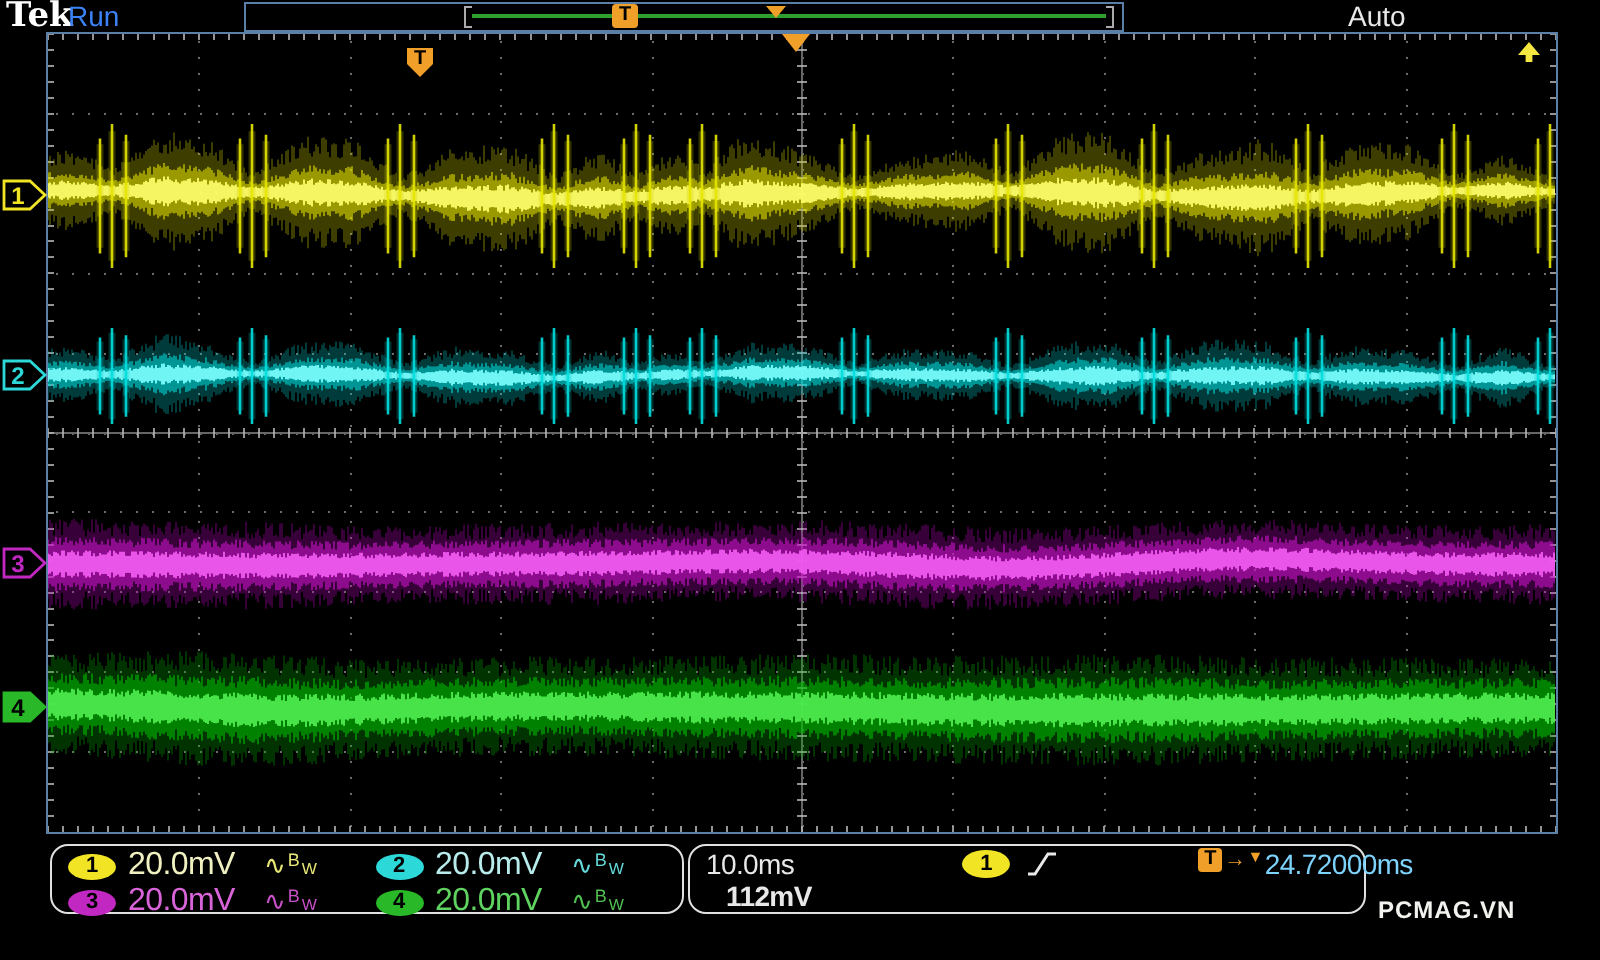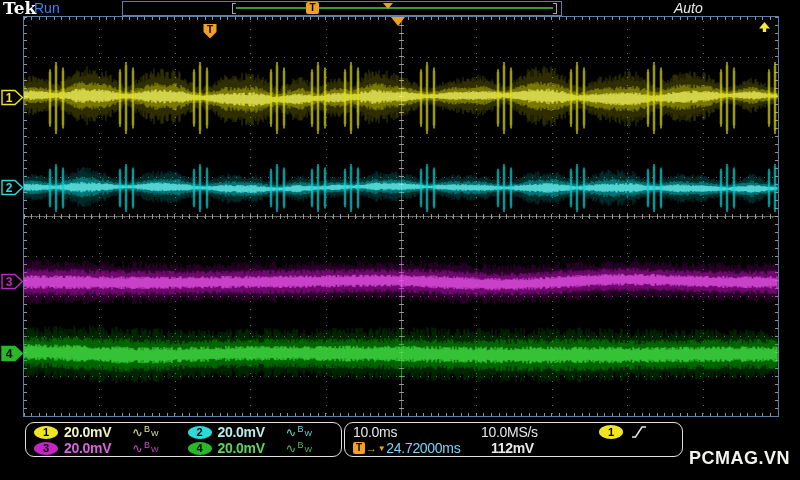--- a/index.html
+++ b/index.html
@@ -2,21 +2,21 @@
 <html><head>
 <meta charset="utf-8">
 <style>
   html,body{margin:0;padding:0;background:#000;}
   .screen{position:relative;width:800px;height:480px;background:#000;overflow:hidden;
           font-family:"Liberation Sans", sans-serif;color:#e8e8e8;}
   
   .tek-logo{position:absolute;left:3px;top:-2px;font-family:"DejaVu Serif", serif;
             font-weight:bold;font-size:17px;color:#fff;}
   .acq-status{position:absolute;left:34px;top:0px;font-size:14px;color:#3b82f6;}
-  .trig-mode{position:absolute;left:674px;top:0px;font-size:14px;color:#e8e8e8;font-style:italic;}
+  .trig-mode{position:absolute;left:674px;top:0px;font-size:14px;color:#e8e8e8;}
   .record-view{position:absolute;left:122px;top:1px;width:438px;height:13px;
                border:1px solid #5b7fa6;background:#000;}
   .rv-bracket{position:absolute;top:1px;width:3px;height:9px;}
   .rv-bracket.l{left:109px;border-left:1px solid #aaa;border-top:1px solid #aaa;border-bottom:1px solid #aaa;}
   .rv-bracket.r{left:430px;border-right:1px solid #aaa;border-top:1px solid #aaa;border-bottom:1px solid #aaa;}
   .rv-line{position:absolute;left:113px;top:5px;width:317px;height:2px;background:#2f9e2f;}
   .rv-tbadge{position:absolute;left:183px;top:0px;width:13px;height:12px;background:#f0a028;
              border-radius:2px;color:#000;font-size:10px;font-weight:bold;text-align:center;line-height:12px;}
   .rv-center{position:absolute;left:260px;top:1px;width:0;height:0;
              border-left:5px solid transparent;border-right:5px solid transparent;border-top:6px solid #f0a028;}
@@ -33,38 +33,38 @@
   .ch-marker{position:absolute;left:1px;width:23px;height:17px;}
   .ch-marker text{font-size:12px;font-weight:bold;}
   
   .readout-box{position:absolute;top:422px;height:35px;background:#000;
                border:1px solid #e0e0e0;border-radius:9px;box-sizing:border-box;}
   .ch-box{left:25px;width:317px;display:grid;grid-template-columns:1fr 1fr;
           grid-template-rows:1fr 1fr;padding:1px 4px;}
   .ch-cell{display:flex;align-items:center;gap:6px;padding-left:4px;}
   .ch-badge{width:24px;height:13px;border-radius:50%;color:#000;font-size:11px;font-weight:bold;
             display:flex;align-items:center;justify-content:center;flex:0 0 auto;}
-  .ch-scale{font-size:14px;width:62px;letter-spacing:-0.3px;font-weight:bold;}
+  .ch-scale{font-size:16px;width:62px;letter-spacing:-0.3px;}
   .ch-icons{font-size:12px;display:flex;align-items:center;gap:1px;}
   .ac-ic{font-family:"DejaVu Sans", sans-serif;font-size:13px;}
   .bw-b{font-size:9px;vertical-align:4px;position:relative;top:-3px;}
   .bw-w{font-size:8px;position:relative;top:1px;}
   .trig-box{left:344px;width:339px;display:grid;grid-template-columns:128px 118px 1fr;
             grid-template-rows:1fr 1fr;padding:1px 2px 1px 8px;align-items:center;}
-  .t-cell{font-size:14px;letter-spacing:-0.3px;display:flex;align-items:center;}
+  .t-cell{font-size:14px;letter-spacing:-0.3px;display:flex;}
   .t-sq{width:12px;height:12px;background:#f0a028;border-radius:2px;color:#000;
         font-size:10px;font-weight:bold;text-align:center;line-height:12px;flex:0 0 auto;}
   .t-arrow{color:#f0a028;font-size:11px;margin:0 1px;}
   .t-tri{color:#f0a028;font-size:8px;margin-right:1px;}
   .delay-val{color:#7dd3fc;}
   .src-badge{width:24px;height:14px;border-radius:50%;color:#000;font-size:11px;font-weight:bold;
              display:flex;align-items:center;justify-content:center;margin-right:8px;}
   .lvl{padding-left:10px;font-weight:bold;}
   
-  .watermark{position:absolute;left:689px;top:448px;font-size:18px;font-weight:bold;
+  .watermark{position:absolute;left:689px;top:448px;font-size:12px;font-weight:bold;
              color:#f2f2ee;letter-spacing:0.5px;}
 </style>
 </head>
 <body>
 
 <div class="screen">
 
   <div class="tek-logo">Tek</div>
   <div class="acq-status">Run</div>
   <div class="record-view">
@@ -175,23 +175,20 @@
           <span class="bw-w">W</span>
         </span>
     </div>
   </div>
 
   <div class="readout-box trig-box">
     <div class="t-cell">
         <span>10.0ms</span>
       </div>
     <div class="t-cell">
-        <span>10.0MS/s</span>
-      </div>
-    <div class="t-cell">
       <span class="src-badge" style="background: rgb(240, 228, 36);">1</span>
       <svg width="16" height="14">
           <polyline points="1,12 4.5,12 11,2 15,2" fill="none" stroke="#e8e8e8" stroke-width="1.5"></polyline>
         </svg>
     </div>
     <div class="t-cell">
       <span class="t-sq">T</span>
         <span class="t-arrow">→</span>
         <span class="t-tri">▼</span>
         <span class="delay-val">24.72000ms</span>

